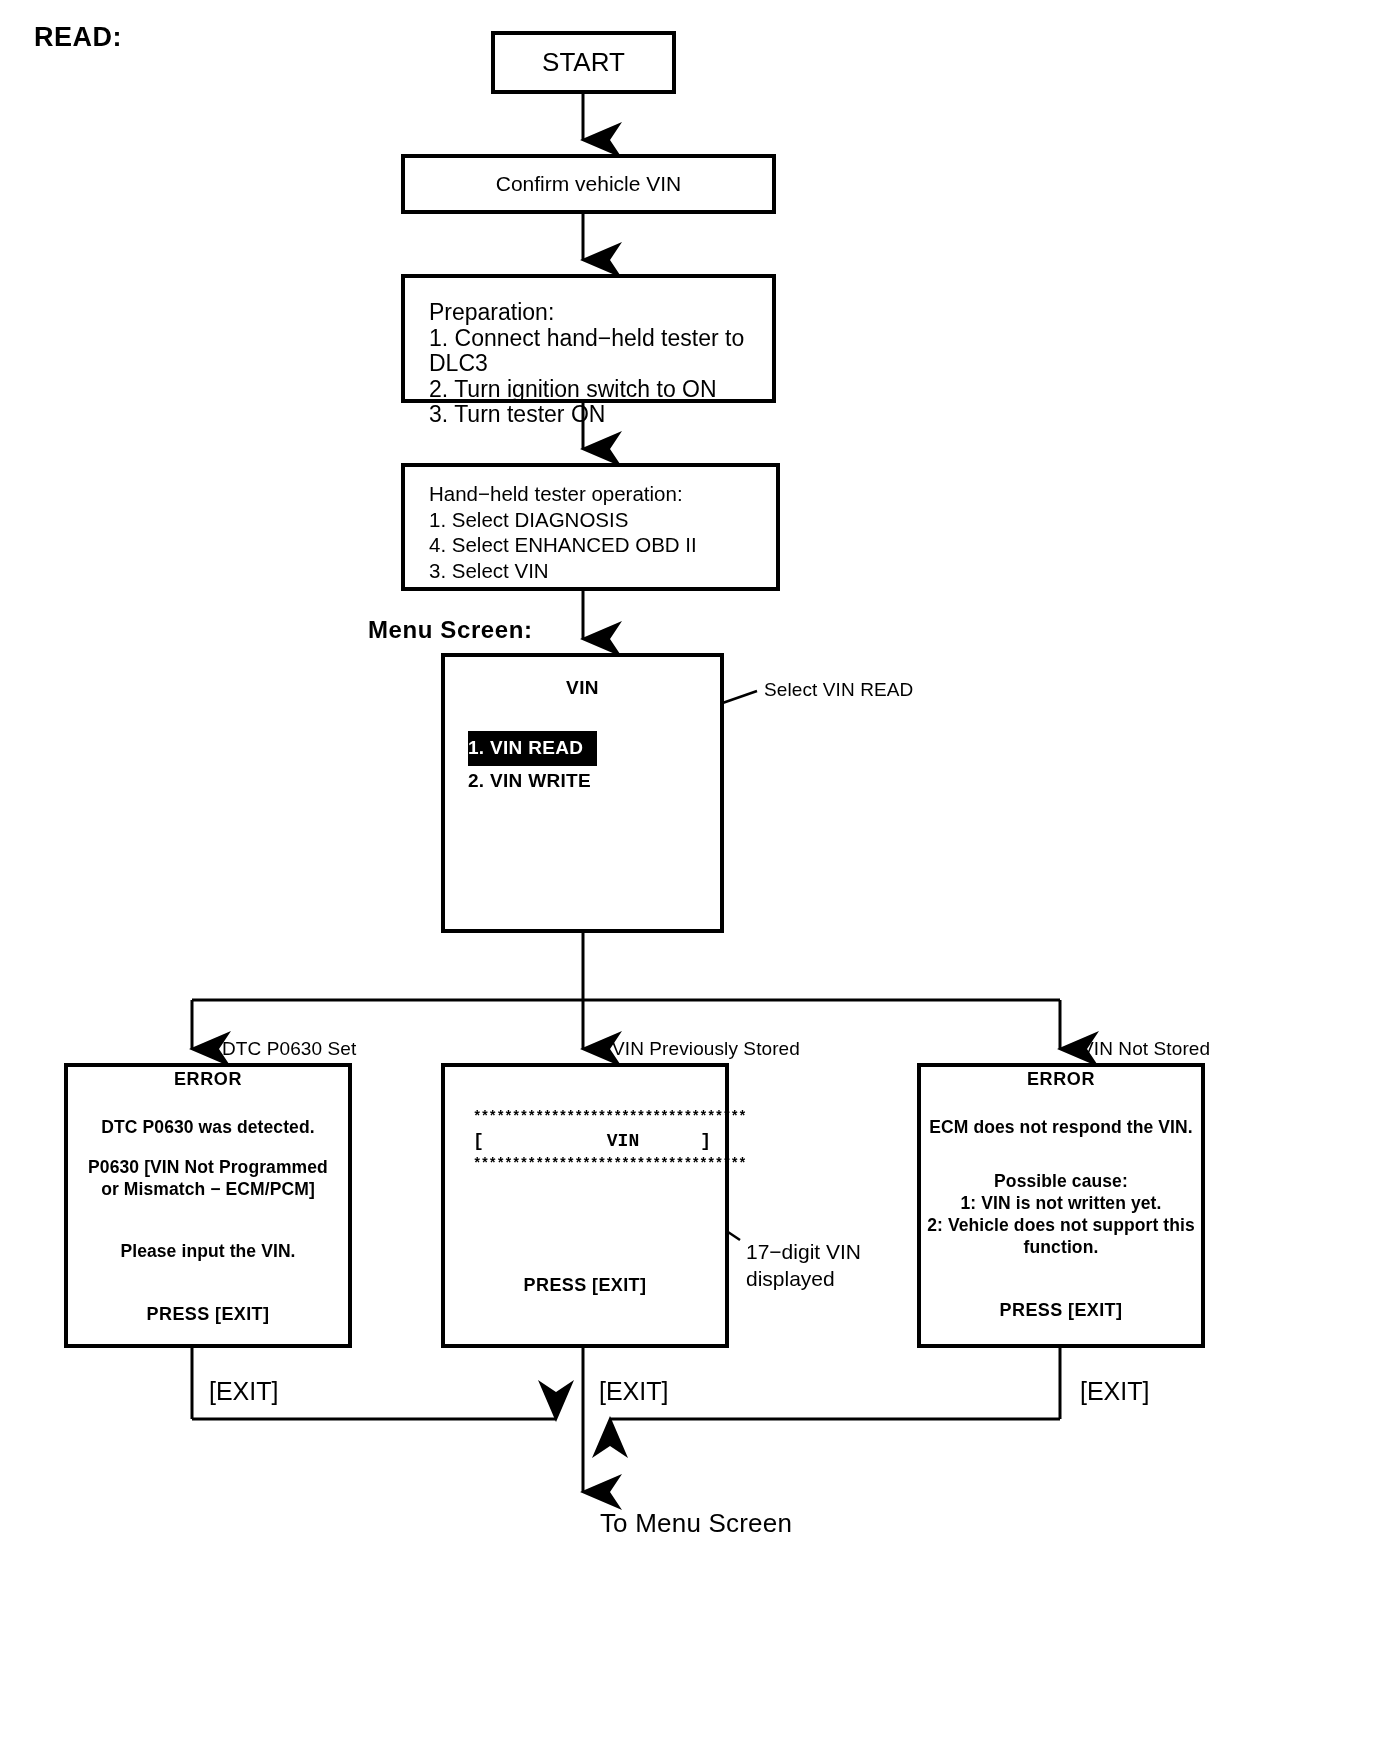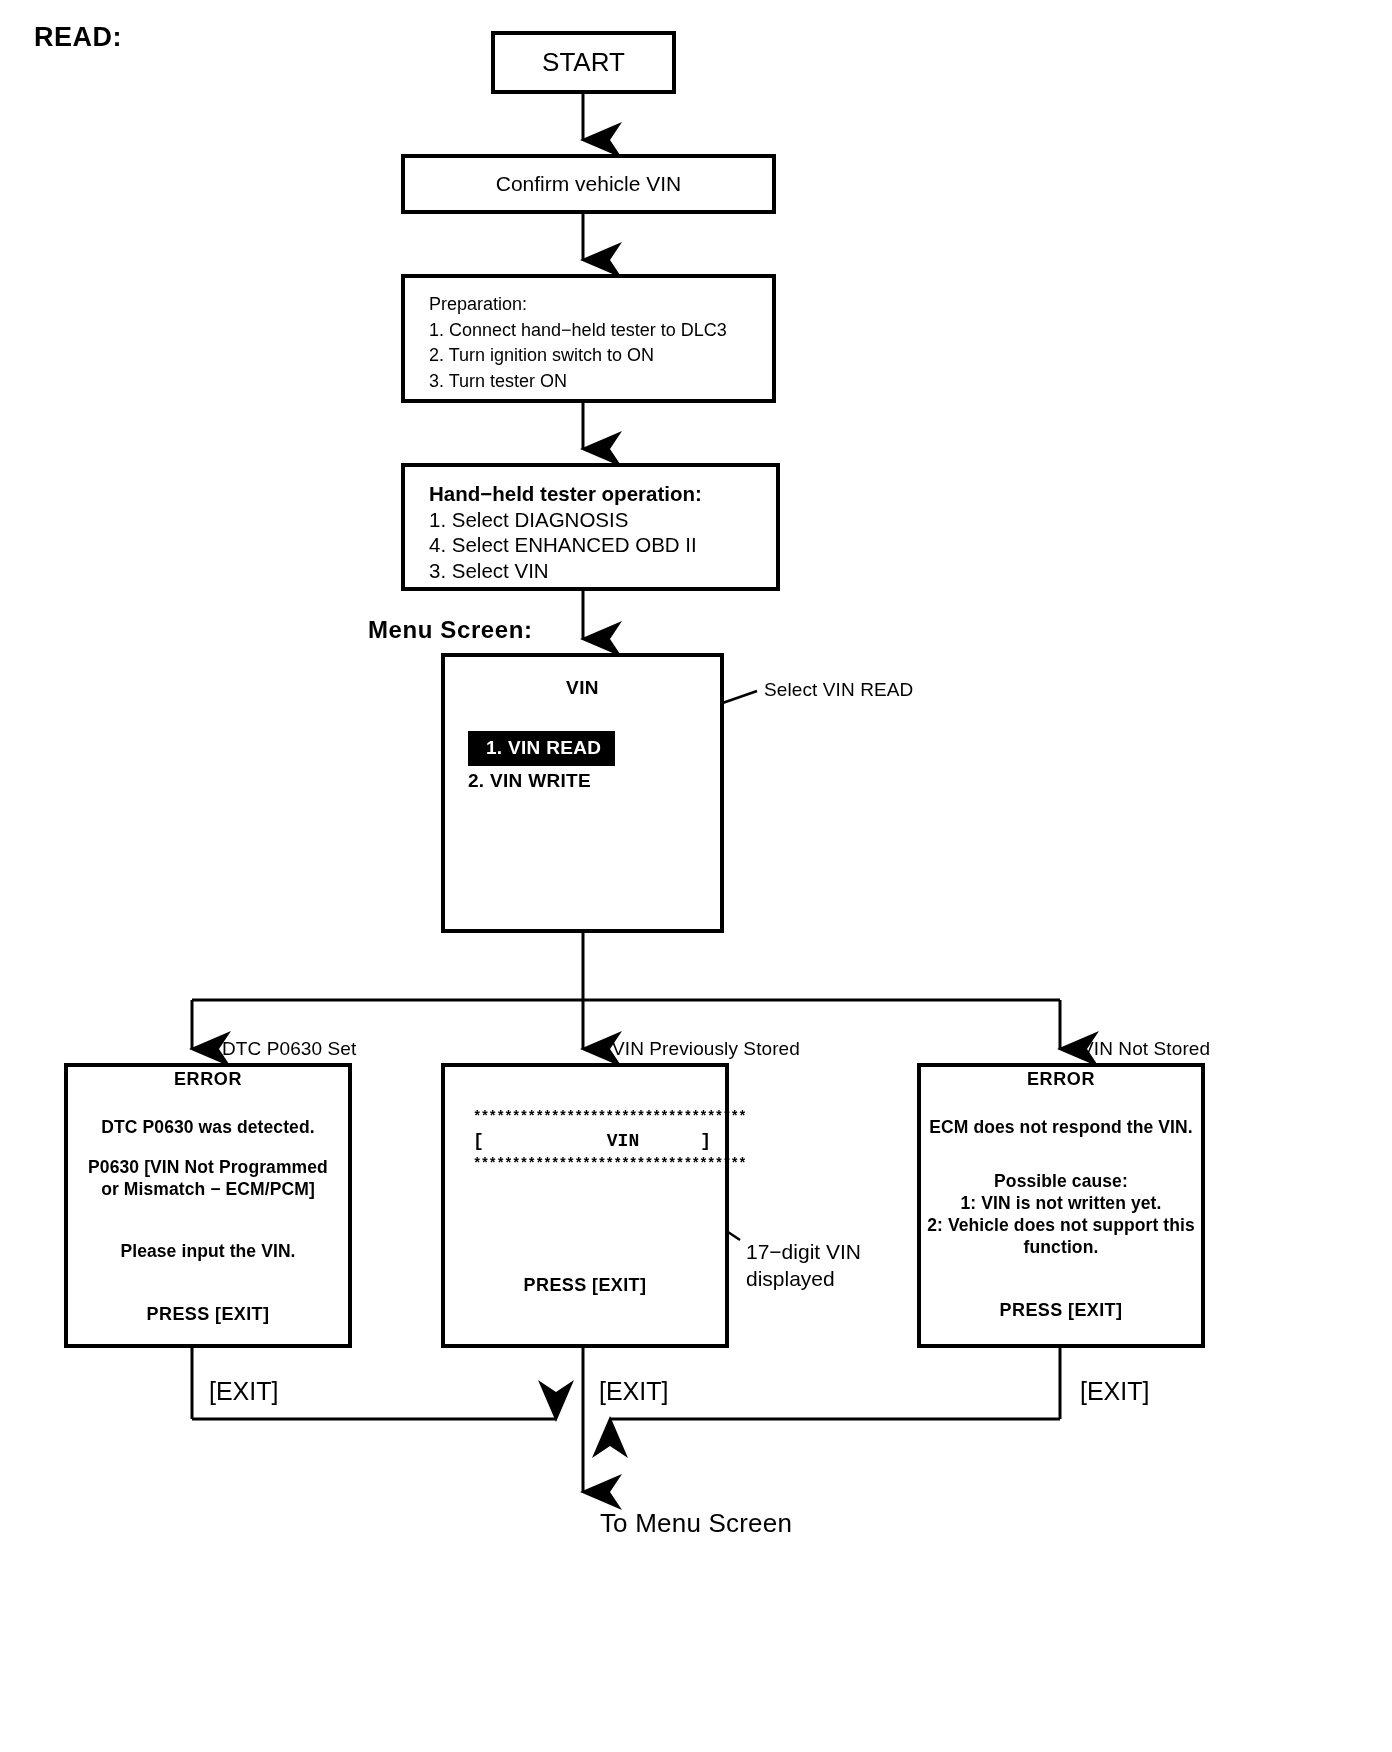--- a/index.html
+++ b/index.html
@@ -59,32 +59,32 @@
   }
   .box-confirm {
     left: 401px; top: 154px;
     width: 375px; height: 60px;
     display: flex; align-items: center; justify-content: center;
     font-size: 21px;
   }
   .box-prep {
     left: 401px; top: 274px;
     width: 375px; height: 129px;
-    padding: 14px 0 0 24px;
-    font-size: 18px;
+    padding: 22px 0 0 24px;
+    font-size: 23px;
     line-height: 25.5px;
   }
   .box-tester {
     left: 401px; top: 463px;
     width: 379px; height: 128px;
     padding: 14px 0 0 24px;
     font-size: 20.5px;
     line-height: 25.5px;
   }
-  .box-tester .hdr { font-weight: bold; }
+  .box-tester .hdr { font-weight: normal; }
 
   .box-menu {
     left: 441px; top: 653px;
     width: 283px; height: 280px;
     font-size: 19px;
   }
   .menu-title {
     margin-top: 20px;
     text-align: center;
     font-weight: bold;
@@ -98,21 +98,21 @@
   .menu-item {
     font-weight: bold;
     font-size: 19px;
     letter-spacing: 0.3px;
     line-height: 30px;
   }
   .menu-item.selected {
     background: #000;
     color: #fff;
     display: inline-block;
-    padding: 2px 14px 3px 18px;
+    padding: 2px 14px 3px 0;
   }
 
   
   .screen {
     border: 4px solid #000;
     background: #fff;
     text-align: center;
     font-weight: bold;
   }
   .screen-left  { left: 64px;  top: 1063px; width: 288px; height: 285px; }

